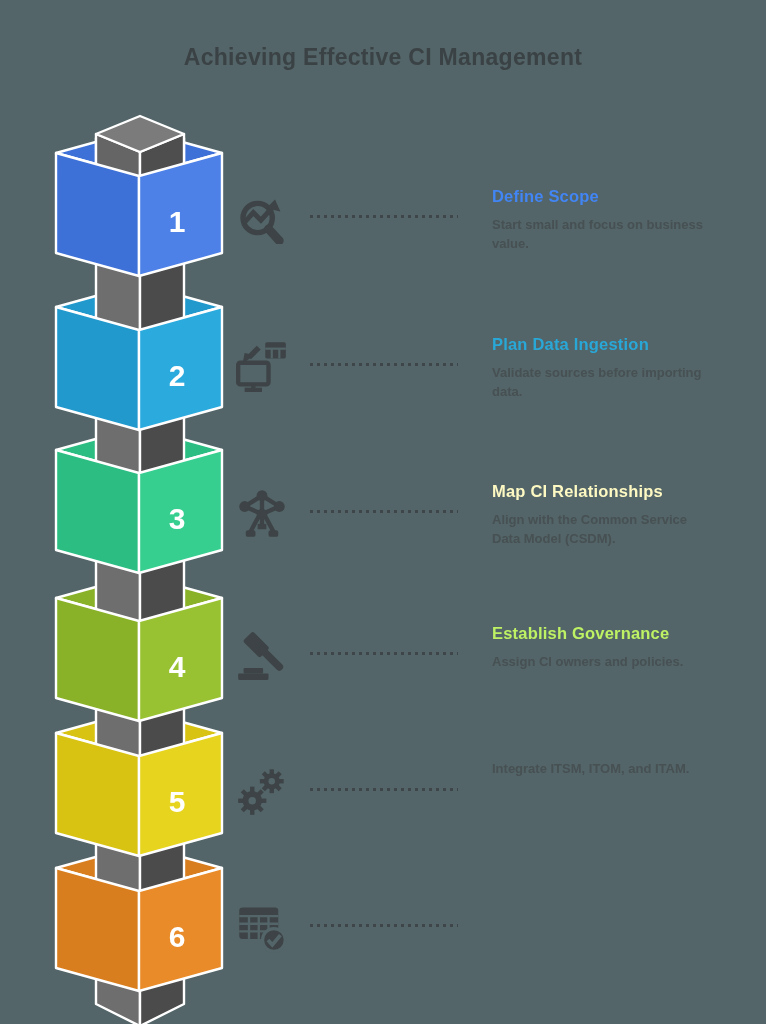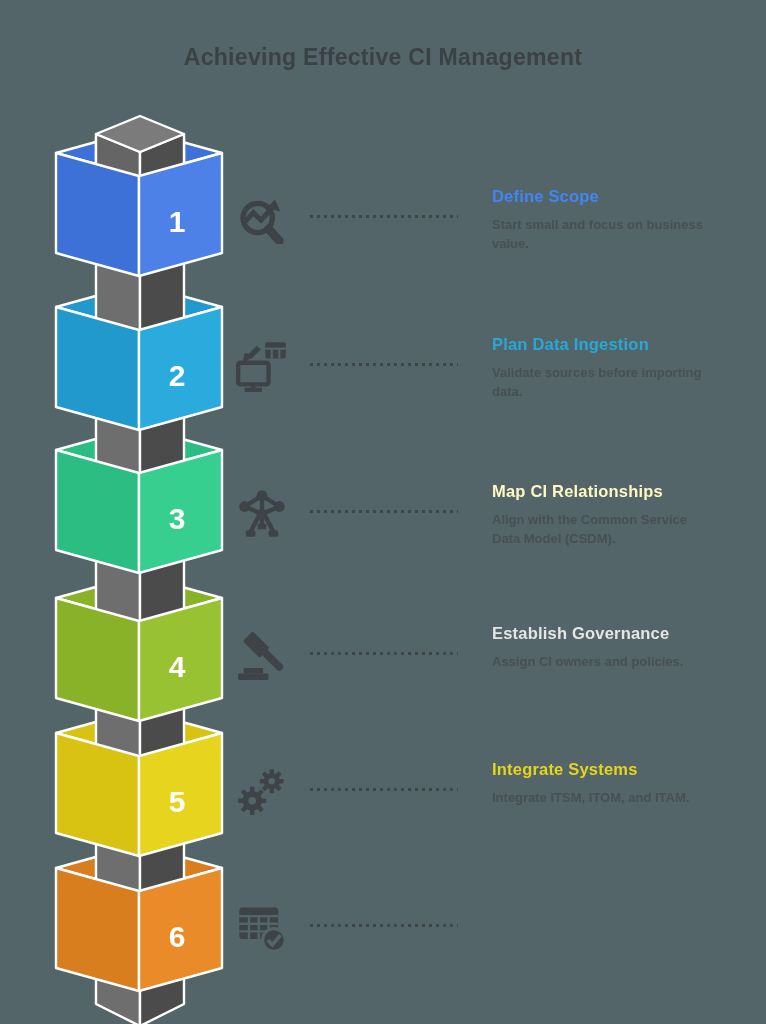--- a/index.html
+++ b/index.html
@@ -194,21 +194,21 @@
     <div class="icon">
       <svg viewBox="0 0 48 48">
         <rect x="8" y="8" width="22" height="13" rx="2" fill="currentColor" transform="rotate(45 19 14)"></rect>
         <line x1="24" y1="19" x2="40" y2="35" stroke="currentColor" stroke-width="7" stroke-linecap="round"></line>
         <rect x="2" y="41" width="28" height="6" rx="1" fill="currentColor"></rect>
         <rect x="7" y="36" width="18" height="5" rx="1" fill="currentColor"></rect>
       </svg>
     </div>
     <div class="dots"></div>
     <div class="texts">
-      <h2 class="step-title" style="color: #e5e5e5;">Establish Governance</h2>
+      <h2 class="step-title" style="color: #bef264;">Establish Governance</h2>
       <p class="step-desc">Assign CI owners and policies.</p>
     </div>
   </div>
 
   <div class="step-row" style="top:765px">
     <div class="icon">
       <svg viewBox="0 0 48 48">
         <g fill="currentColor">
           <rect x="13" y="20" width="4" height="6" transform="rotate(0 15 33)"></rect>
           <rect x="13" y="20" width="4" height="6" transform="rotate(45 15 33)"></rect>
@@ -228,21 +228,20 @@
           <rect x="31" y="4" width="4" height="5" transform="rotate(270 33 15)"></rect>
           <rect x="31" y="4" width="4" height="5" transform="rotate(315 33 15)"></rect>
           <circle cx="33" cy="15" r="7.5"></circle>
         </g>
         <circle cx="15" cy="33" r="3.5" fill="var(--bg)"></circle>
         <circle cx="33" cy="15" r="3" fill="var(--bg)"></circle>
       </svg>
     </div>
     <div class="dots"></div>
     <div class="texts">
-      <h2 class="step-title" style="color: rgb(230, 212, 30);">Integrate Systems</h2>
       <p class="step-desc">Integrate ITSM, ITOM, and ITAM.</p>
     </div>
   </div>
 
   <div class="step-row" style="top:901px">
     <div class="icon">
       <svg viewBox="0 0 48 48">
         <rect x="3" y="6" width="36" height="29" rx="3" fill="currentColor"></rect>
         <g stroke="var(--bg)" stroke-width="2.2">
           <line x1="3" y1="14" x2="39" y2="14"></line>

